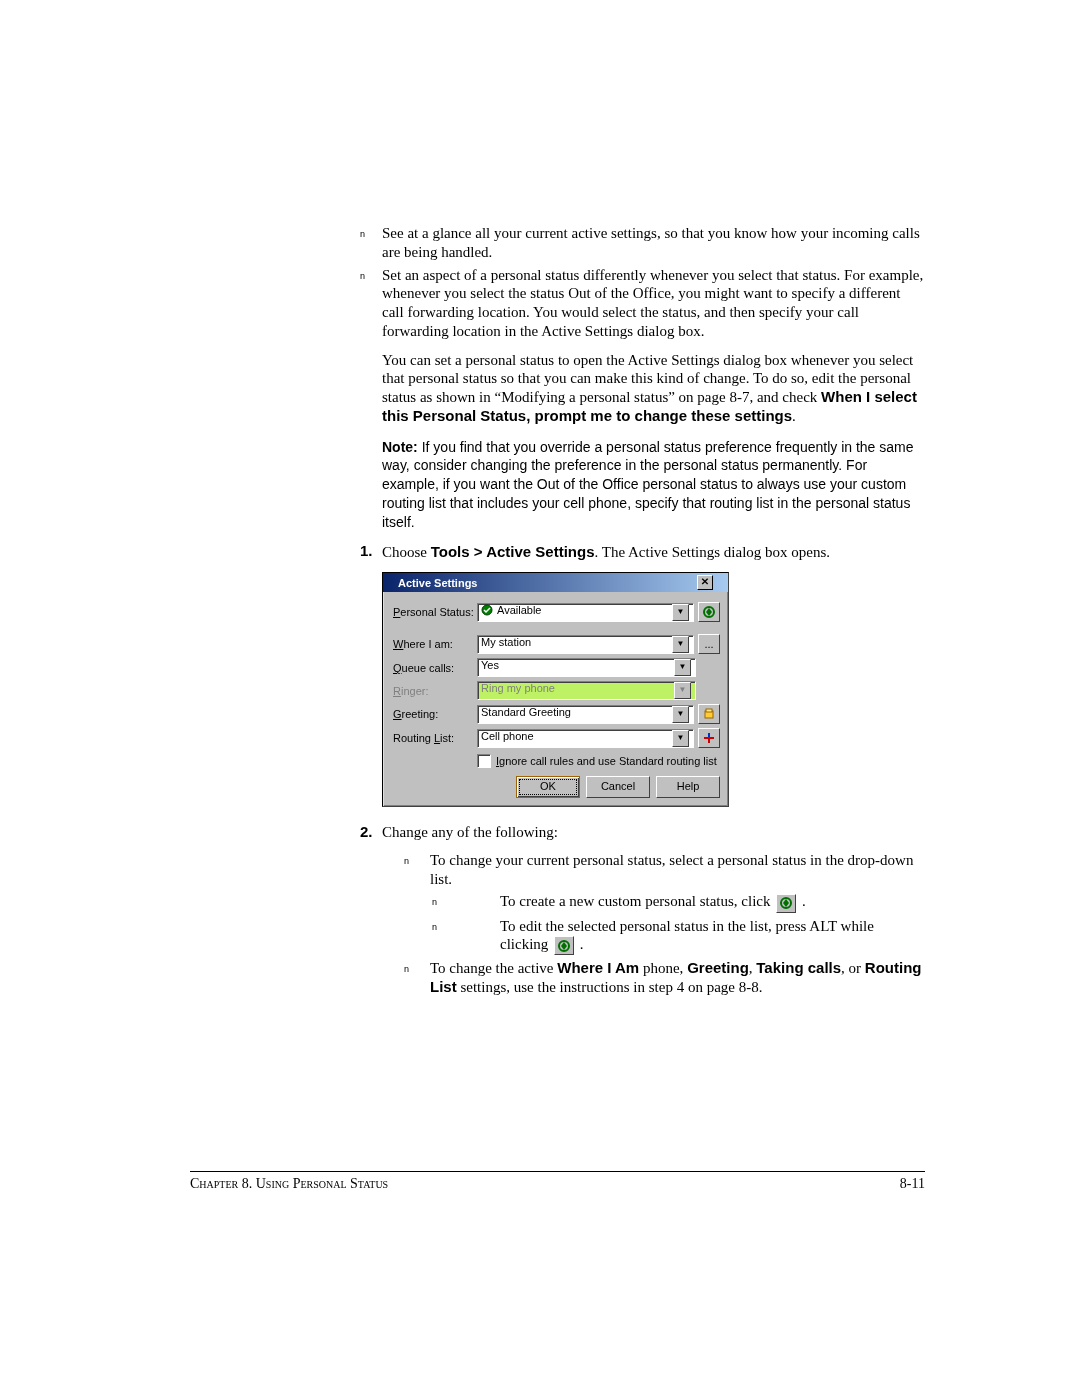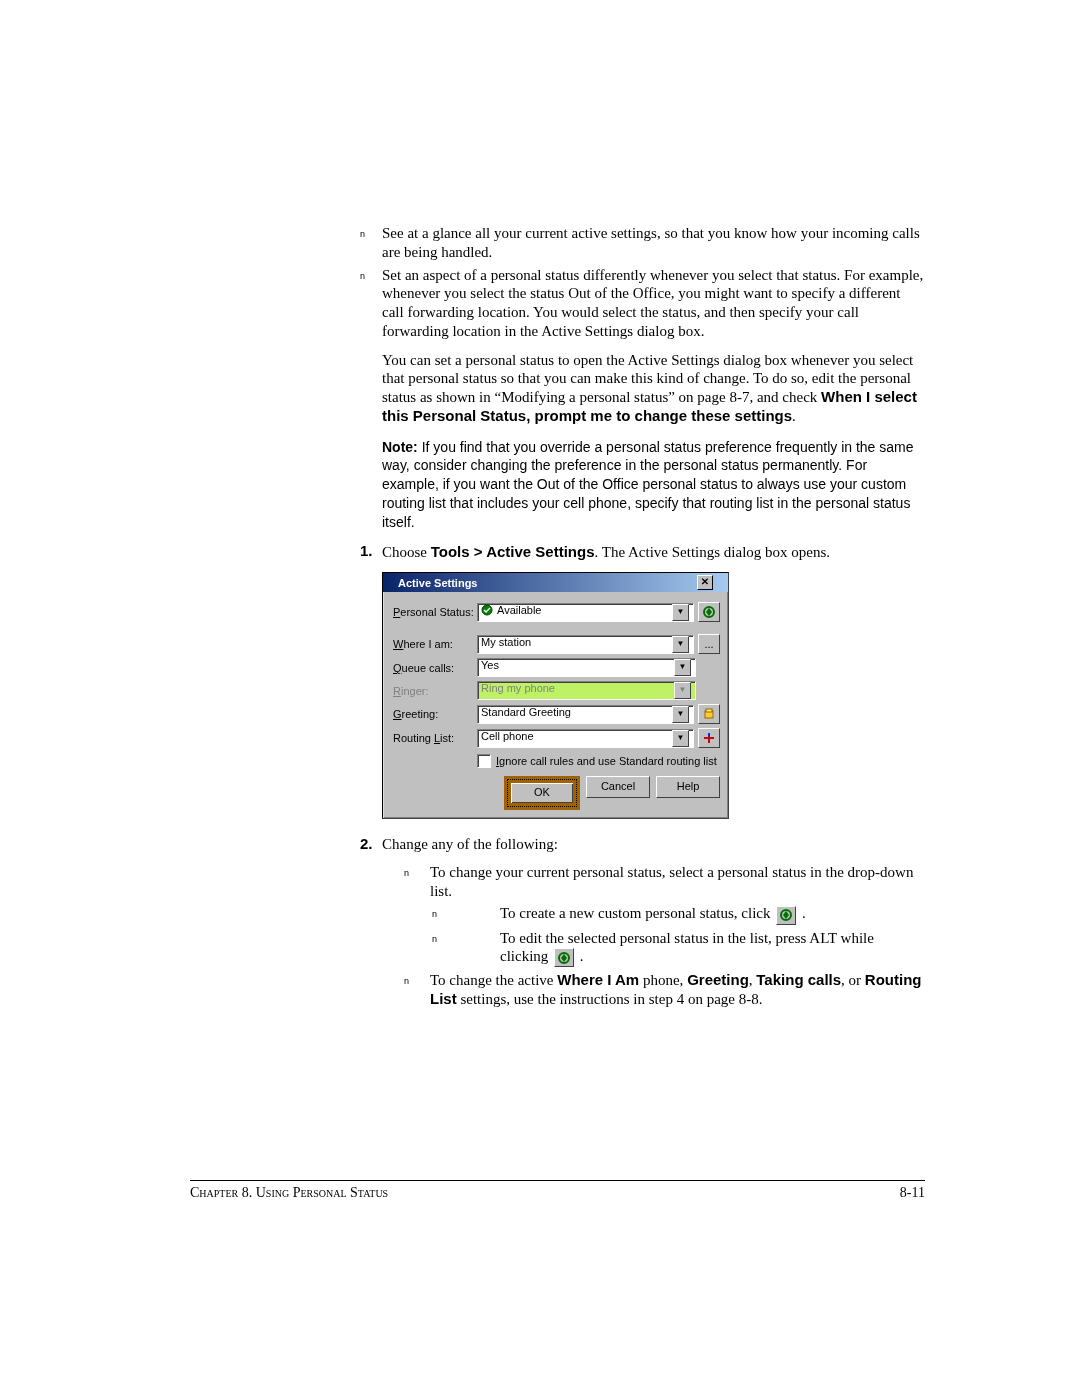--- a/index.html
+++ b/index.html
@@ -224,21 +224,21 @@
     background: #c0c0c0;
     border-top: 1px solid #fff;
     border-left: 1px solid #fff;
     border-right: 1px solid #404040;
     border-bottom: 1px solid #404040;
     text-align: center;
     line-height: 18px;
     font-size: 11px;
   }
   .btn95.default {
-    border: 7px solid #a16207;
+    border: 1px solid #a16207;
     box-shadow: inset 1px 1px 0 #fff, inset -1px -1px 0 #404040;
     outline: 1px dotted #000;
     outline-offset: -4px;
   }
 
   .inline-icon {
     display: inline-flex;
     vertical-align: middle;
     width: 18px; height: 17px;
     background: #c0c0c0;
@@ -248,21 +248,21 @@
     border-bottom: 1px solid #404040;
     align-items: center;
     justify-content: center;
     margin: 0 2px;
   }
 
   .footer {
     position: absolute;
     left: 190px;
     width: 735px;
-    bottom: 196px;
+    bottom: 205px;
   }
   .footer-line {
     border-top: 1px solid #000;
     margin-bottom: 4px;
   }
   .footer-row {
     display: flex;
     justify-content: space-between;
     font-size: 14px;
   }

